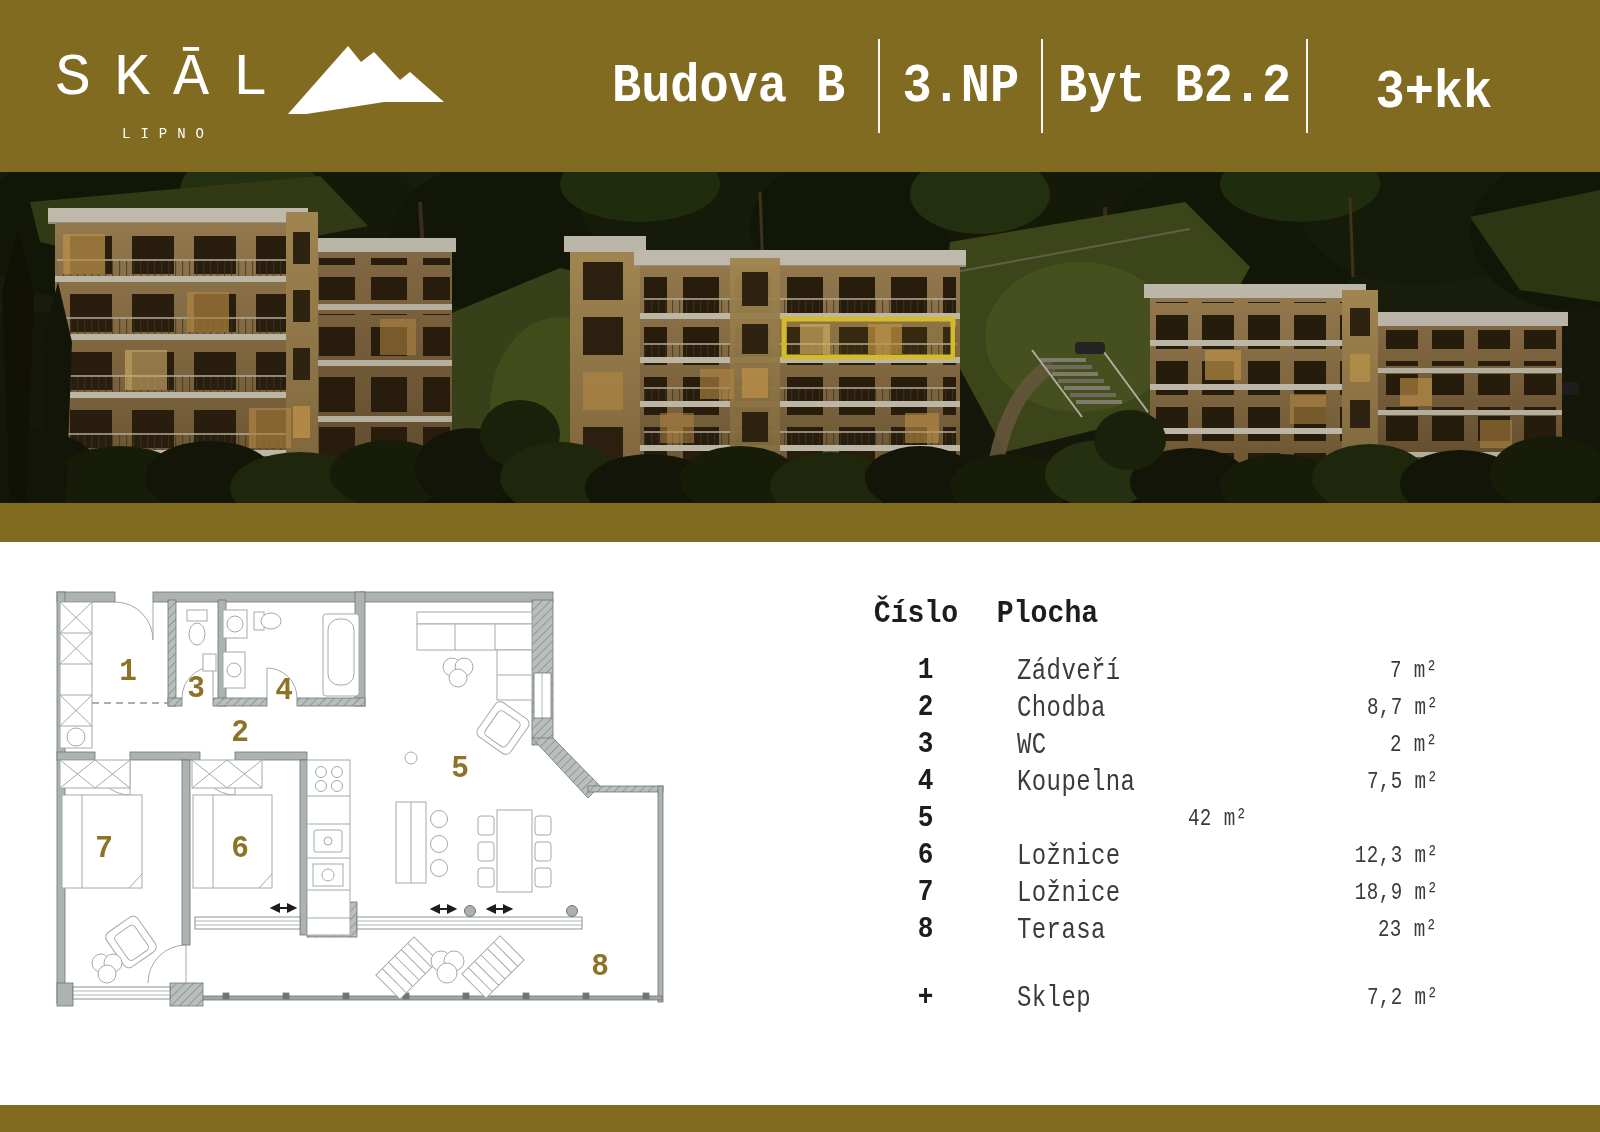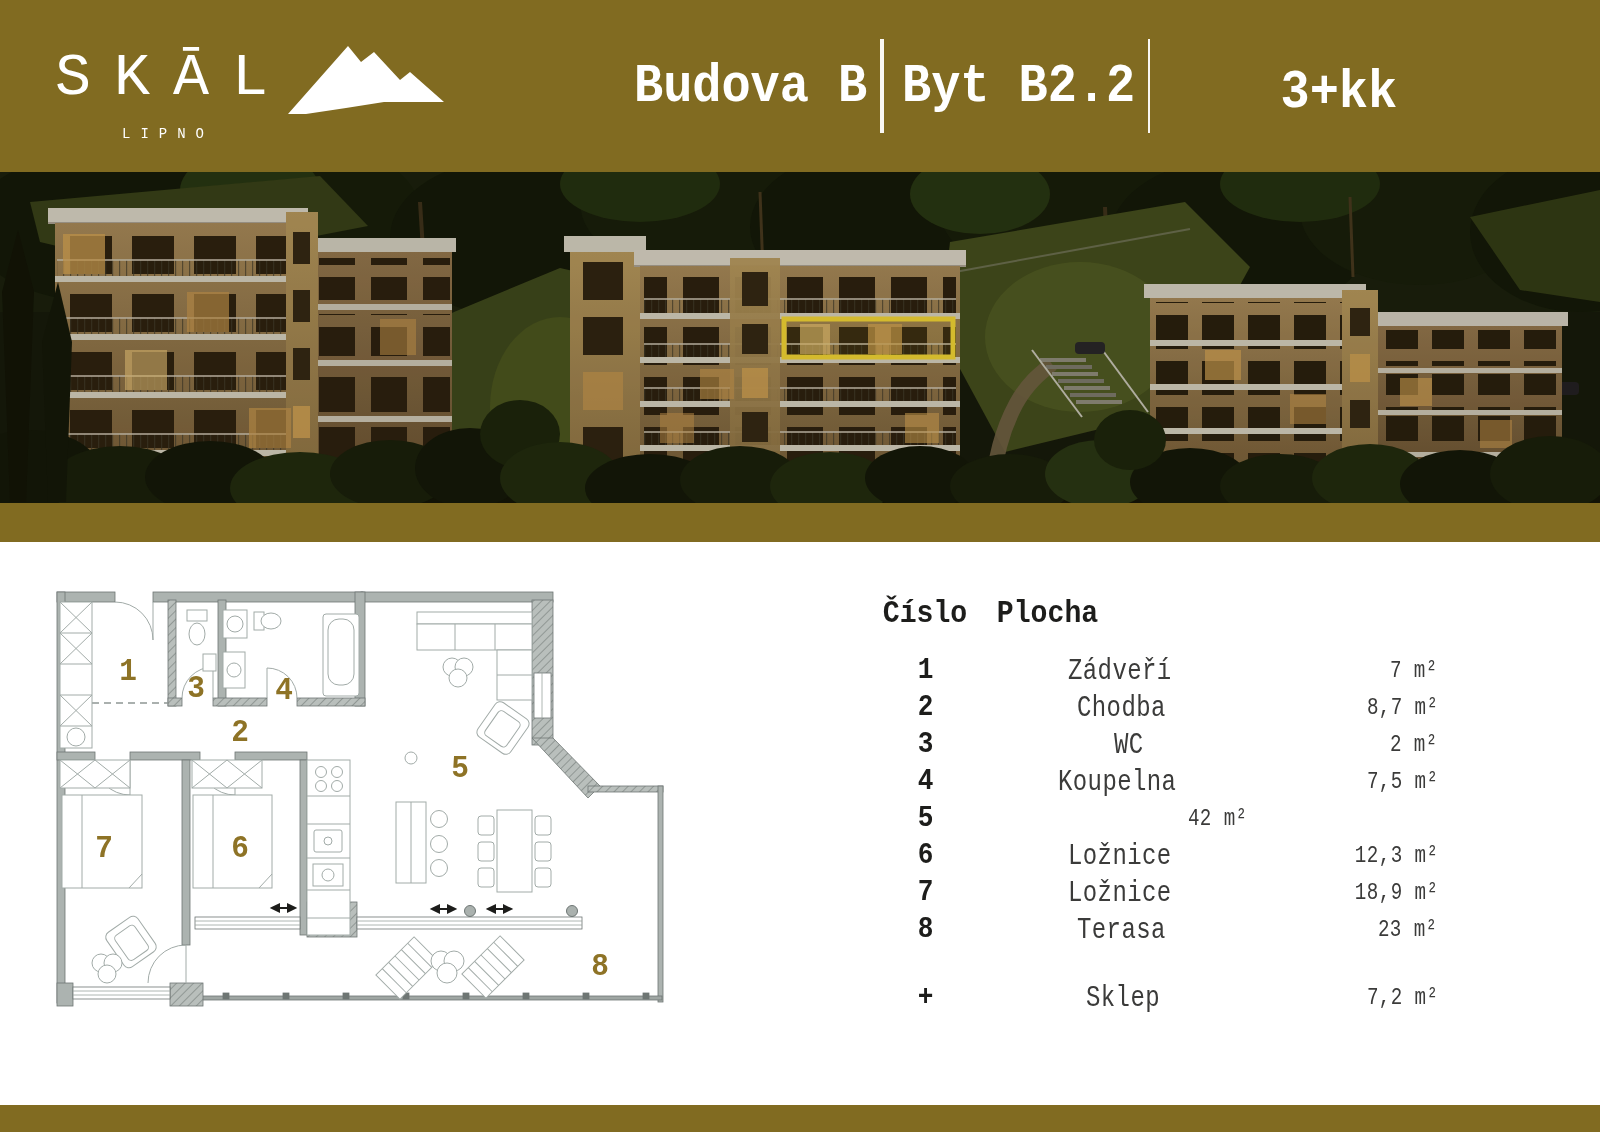--- a/index.html
+++ b/index.html
@@ -6,64 +6,65 @@
   html,body{margin:0;padding:0;background:#e8e8e8;}
   .page{position:relative;width:1600px;height:1132px;background:#fff;overflow:hidden;
         font-family:Liberation Mono, monospace;margin:0 auto;}
   
   .topbar{position:absolute;left:0;top:0;width:1600px;height:172px;background:var(--gold);}
   .wordmark{position:absolute;left:55px;top:44px;color:#fff;font-size:60px;letter-spacing:23px;
             font-weight:400;white-space:nowrap;}
   .logo-mountain{position:absolute;left:284px;top:38px;}
   .logo-sub{position:absolute;left:122px;top:126px;color:#fff;font-size:14px;letter-spacing:10px;}
   .inforow{position:absolute;left:580px;top:0;width:980px;height:172px;display:flex;align-items:center;}
-  .infocell{color:#fff;font-weight:bold;font-size:54px;text-align:right;white-space:nowrap;}
+  .infocell{color:#fff;font-weight:bold;font-size:54px;text-align:center;white-space:nowrap;}
   .infocell span{display:inline-block;transform:scaleX(.9);}
   .c1{width:300px;} .c2{width:162px;} .c3{width:264px;} .c4{width:254px;margin-top:12px;}
   .vsep{width:2px;height:94px;background:#fff;opacity:.95;}
   
   .photo{position:absolute;left:0;top:172px;width:1600px;height:331px;background:#10160B;}
   .goldstrip{position:absolute;left:0;top:503px;width:1600px;height:39px;background:var(--gold);}
   .footerbar{position:absolute;left:0;top:1105px;width:1600px;height:27px;background:var(--gold);}
   
   .plan{position:absolute;left:55px;top:578px;width:612px;height:430px;}
   .plan svg{position:absolute;left:0;top:0;}
   .roomnum{position:absolute;transform:translate(-50%,-50%) scaleX(.95);color:var(--plan-gold);
            font-size:31px;font-weight:bold;}
   
   .legend{position:absolute;left:868px;top:590px;width:570px;color:#1D1D1B;}
   .lhead,.lrow{display:grid;grid-template-columns:115px 1fr 190px;align-items:center;}
   .lhead{height:46px;margin-bottom:16px;font-weight:bold;font-size:32px;}
-  .lhead .hnum{text-align:center;} .lhead .hroom{padding-left:34px;} .lhead .harea{text-align:left;}
+  .lhead .hnum{text-align:left;} .lhead .hroom{padding-left:34px;} .lhead .harea{text-align:left;}
   .lhead span{display:inline-block;transform:scaleX(.88);}
   .hnum span{transform-origin:center;} .hroom span{transform-origin:left center;}
   .harea span{transform-origin:right center;}
   .lrow{height:37px;}
   .lnum{text-align:center;font-weight:bold;font-size:29px;}
   .lnum span{display:inline-block;transform:scaleX(.9);}
-  .lroom{padding-left:34px;font-size:30px;color:#3B3B3A;text-align:center;}
+  .lroom{padding-left:34px;font-size:30px;color:#3B3B3A;}
   .lroom span{display:inline-block;transform:scaleX(.8);transform-origin:left center;letter-spacing:.5px;}
   .larea{text-align:right;font-size:24px;color:#3B3B3A;}
   .larea span{display:inline-block;transform:scaleX(.8);transform-origin:right center;letter-spacing:.5px;}
   .extra-row{margin-top:31px;}
 </style>
 </head>
 <body>
 
 <div class="page">
 
   <div class="topbar">
     <div class="wordmark">SKĀL</div>
     <svg class="logo-mountain" width="164" height="84" viewBox="0 0 164 84">
       <path d="M4,76 L64,8 L77,24 L90,14 L116,42 L126,34 L160,64 L100,64 L62,70 L22,76 Z" fill="#ffffff"></path>
     </svg>
     <div class="logo-sub">LIPNO</div>
     <div class="inforow">
       <div class="infocell c1"><span>Budova B</span></div>
       <div class="vsep"></div>
+      <div class="infocell c2"><span>3.NP</span></div>
       <div class="vsep"></div>
       <div class="infocell c3"><span>Byt B2.2</span></div>
       <div class="vsep"></div>
       <div class="infocell c4"><span>3+kk</span></div>
     </div>
   </div>
 
   <div class="photo">
   <svg width="1600" height="331" viewBox="0 0 1600 331">
     <defs>

